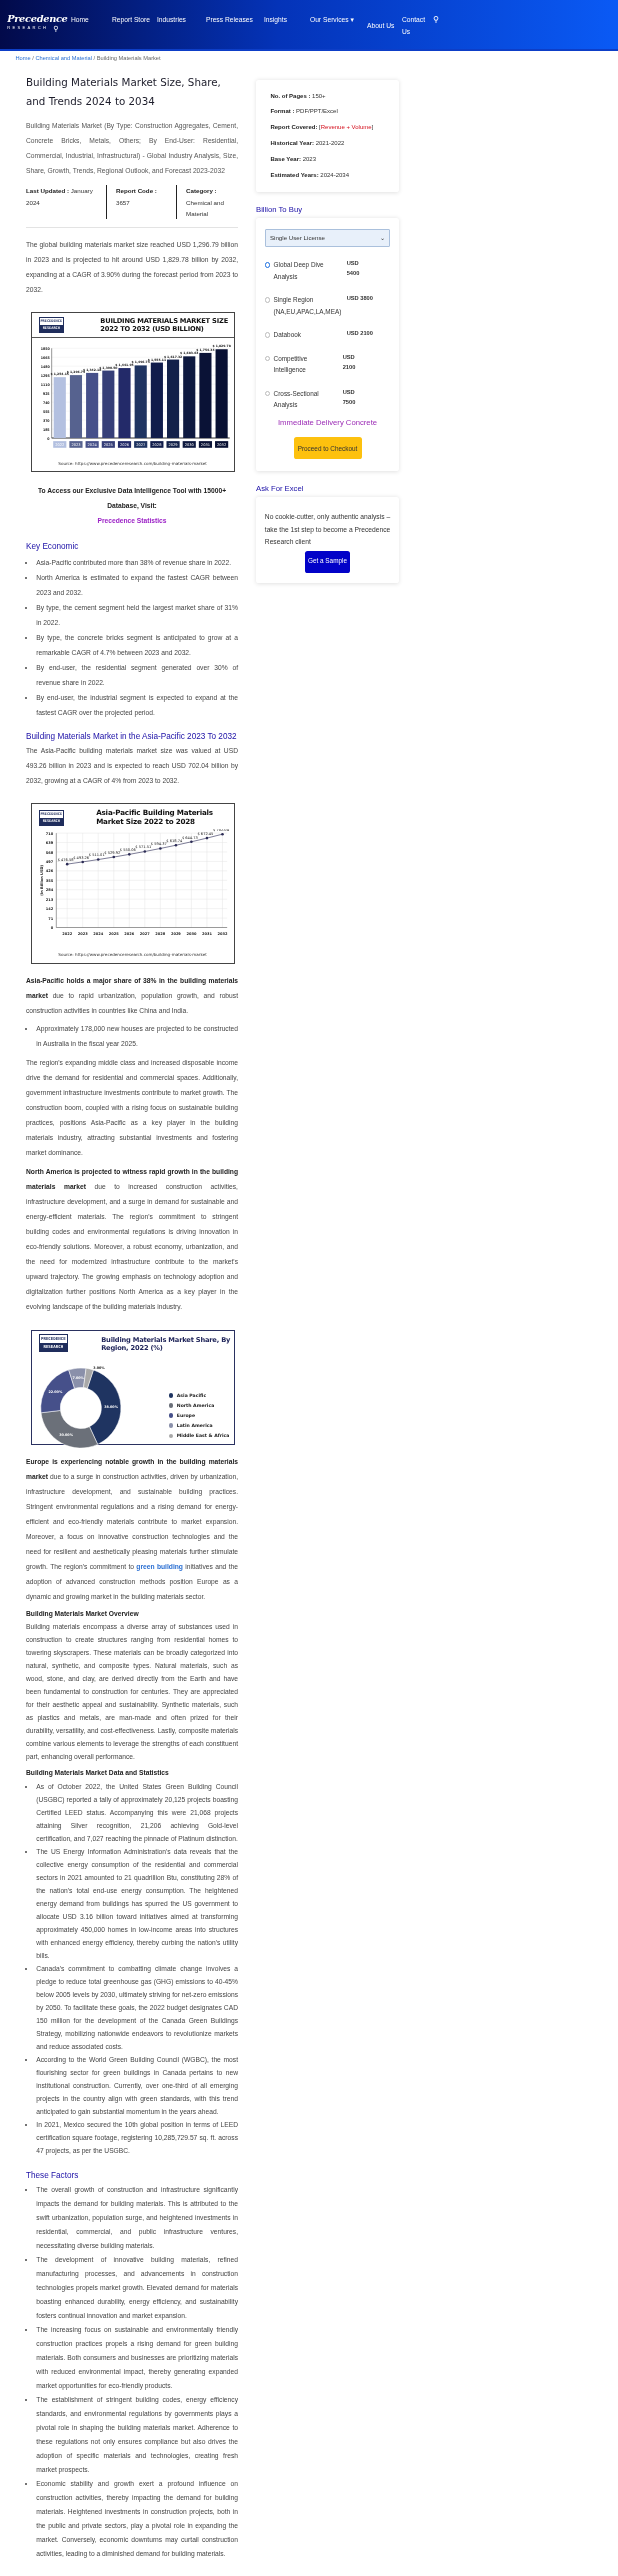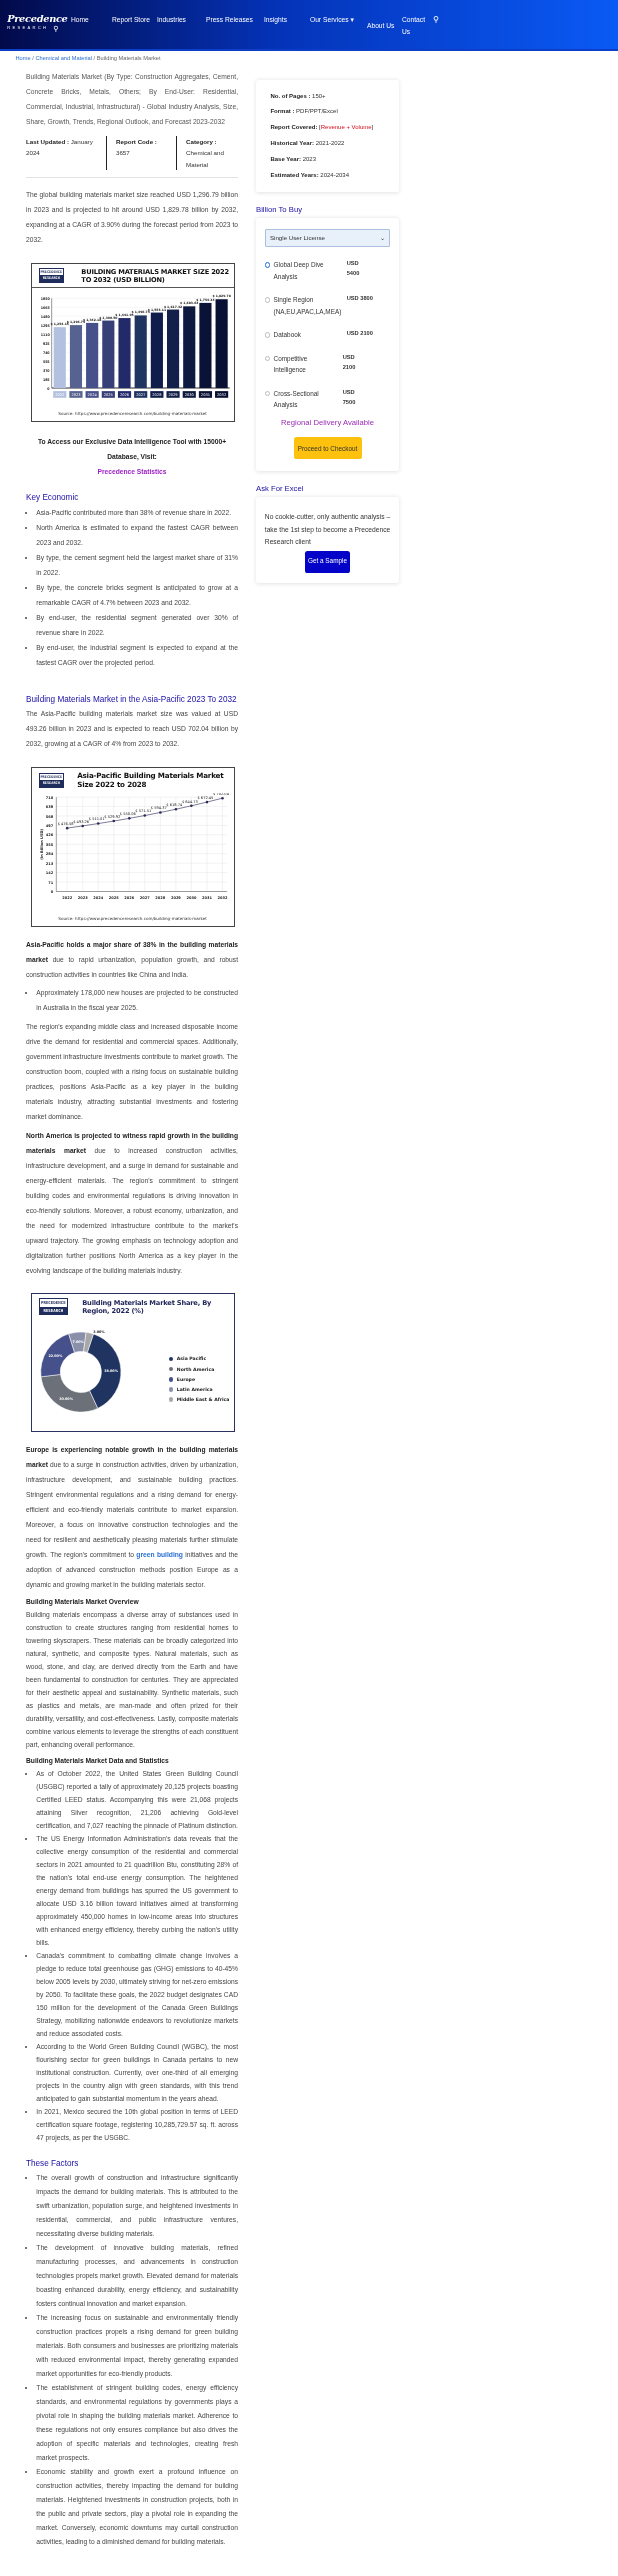--- a/index.html
+++ b/index.html
@@ -18,21 +18,21 @@
 .main{width:212px}
 .side{width:143px;margin-left:18px;padding-top:19.6px}
 h1{font-size:10.3px;font-weight:normal;color:#1d1d2b;margin-top:12.4px;line-height:18.5px;font-family:"DejaVu Sans",sans-serif}
 .subtitle{font-size:6.7px;line-height:15px;color:#555;text-align:justify;margin-top:8.2px}
 .meta{display:flex;font-size:6.2px;line-height:11.3px;margin-top:7.2px;padding-bottom:7.2px;border-bottom:0.5px solid #e3e3e3}
 .meta div{padding-right:5.2px}
 .meta .m1{width:100px}.meta .m2{width:85px;border-left:1px solid #222;padding-left:9.3px}.meta .m3{border-left:1px solid #222;padding-left:9.3px;width:75px}
 b{color:#222}
 p.t{font-size:6.7px;line-height:15px;text-align:justify;margin-top:9.3px;color:#444}
 .chart-box{border:0.5px solid #444;margin:15.5px 0 0 4.6px;width:204px;background:#fff;position:relative}
-.cb-head{display:flex;align-items:center;padding:3.6px 0 3.6px 7.2px;border-bottom:1px solid #555;}
+.cb-head{display:flex;align-items:flex-end;padding:3.6px 0 3.6px 7.2px;border-bottom:1px solid #555;gap:19px;}
 .plogo{width:25px;height:15.5px;border:0.5px solid #1f2d5c;font-size:3.6px;font-weight:bold;text-align:center;line-height:6.7px;color:#1f2d5c;font-family:"DejaVu Sans Mono",monospace;flex-shrink:0}
 .plogo .b{background:#1f2d5c;color:#fff}
 .cb-title{font-size:6.7px;font-weight:bold;color:#111;margin-left:17.5px;font-family:"DejaVu Sans",sans-serif;letter-spacing:-0.2px}
 .source{font-size:4.1px;text-align:center;color:#333;padding:3.1px 0 5.2px;font-family:"DejaVu Sans",sans-serif}
 .access{text-align:center;font-size:6.7px;font-weight:bold;color:#222;margin-top:11.3px;line-height:15px}
 .access a{color:#9b1fc6;text-decoration:none}
 h2{font-size:8.2px;color:#1a0ea6;font-weight:normal;margin-top:14.4px}
 ul{margin-top:3.1px;padding-left:10.3px}
 ul li{font-size:6.7px;line-height:15px;text-align:justify;color:#444}
 h3{font-size:6.7px;color:#222;margin-top:6.2px;font-weight:bold}
@@ -81,20 +81,21 @@
 <div class="sep"></div>
 
 <div class="breadcrumb">
   <a href="#">Home</a> /
   <a href="#">Chemical and Material</a> /
   <span>Building Materials Market</span>
 </div>
 
 <div class="wrap">
 <div class="main">
+  <h1>Building Materials Market Size, Share, and Trends 2024 to 2034</h1>
   <p class="subtitle">Building Materials Market (By Type: Construction Aggregates, Cement, Concrete Bricks, Metals, Others; By End-User: Residential, Commercial, Industrial, Infrastructural) - Global Industry Analysis, Size, Share, Growth, Trends, Regional Outlook, and Forecast 2023-2032</p>
   <div class="meta">
     <div class="m1"><b>Last Updated :</b> <span>January 2024</span></div>
     <div class="m2"><b>Report Code :</b><br><span>3657</span></div>
     <div class="m3"><b>Category :</b> <span>Chemical and Material</span></div>
   </div>
   <p class="t">The global building materials market size reached USD 1,296.79 billion in 2023 and is projected to hit around USD 1,829.78 billion by 2032, expanding at a CAGR of 3.90% during the forecast period from 2023 to 2032.</p>
 
   <div class="chart-box">
     <div class="cb-head">
@@ -185,21 +186,21 @@
   <h2>Key Economic</h2>
   <ul>
     <li>Asia-Pacific contributed more than 38% of revenue share in 2022.</li>
     <li>North America is estimated to expand the fastest CAGR between 2023 and 2032.</li>
     <li>By type, the cement segment held the largest market share of 31% in 2022.</li>
     <li>By type, the concrete bricks segment is anticipated to grow at a remarkable CAGR of 4.7% between 2023 and 2032.</li>
     <li>By end-user, the residential segment generated over 30% of revenue share in 2022.</li>
     <li>By end-user, the industrial segment is expected to expand at the fastest CAGR over the projected period.</li>
   </ul>
 
-  <h2 style="margin-top:25px">Building Materials Market in the Asia-Pacific 2023 To 2032</h2>
+  <h2 style="margin-top:12px">Building Materials Market in the Asia-Pacific 2023 To 2032</h2>
   <p class="t" style="margin-top:2.1px">The Asia-Pacific building materials market size was valued at USD 493.26 billion in 2023 and is expected to reach USD 702.04 billion by 2032, growing at a CAGR of 4% from 2023 to 2032.</p>
 
   <div class="chart-box">
     <div class="cb-head" style="border-bottom:none">
       <div class="plogo">
             <div>PRECEDENCE</div>
             <div class="b">RESEARCH</div>
           </div>
       <div class="cb-title" style="font-size:7.2px;margin-left:13.4px">Asia-Pacific Building Materials Market Size 2022 to 2028</div>
     </div>
@@ -278,21 +279,21 @@
     <div class="source">Source: https://www.precedenceresearch.com/building-materials-market</div>
   </div>
 
   <p class="t"><b>Asia-Pacific holds a major share of 38% in the building materials market</b><span> due to rapid urbanization, population growth, and robust construction activities in countries like China and India.</span></p>
   <ul>
         <li>Approximately 178,000 new houses are projected to be constructed in Australia in the fiscal year 2025.</li>
       </ul>
   <p class="t" style="margin-top:4.1px">The region's expanding middle class and increased disposable income drive the demand for residential and commercial spaces. Additionally, government infrastructure investments contribute to market growth. The construction boom, coupled with a rising focus on sustainable building practices, positions Asia-Pacific as a key player in the building materials industry, attracting substantial investments and fostering market dominance.</p>
   <p class="t" style="margin-top:4.1px"><b>North America is projected to witness rapid growth in the building materials market</b><span> due to increased construction activities, infrastructure development, and a surge in demand for sustainable and energy-efficient materials. The region's commitment to stringent building codes and environmental regulations is driving innovation in eco-friendly solutions. Moreover, a robust economy, urbanization, and the need for modernized infrastructure contribute to the market's upward trajectory. The growing emphasis on technology adoption and digitalization further positions North America as a key player in the evolving landscape of the building materials industry.</span></p>
 
-  <div class="chart-box" style="border-color:#2a3160;height:139px">
+  <div class="chart-box" style="border-color:#2a3160;height:115px">
     <div class="cb-head" style="border-bottom:none;padding-bottom:2.1px">
       <div class="plogo" style="width:29px;height:17.5px;font-size:4.1px;line-height:7.7px">
             <div>PRECEDENCE</div>
             <div class="b">RESEARCH</div>
           </div>
       <div class="cb-title" style="font-size:6.7px;margin-left:14.4px;color:#23285c">Building Materials Market Share, By Region, 2022 (%)</div>
     </div>
     <svg id="piechart" width="202" height="108" viewBox="0 0 393 210">
           <path d="M119.53619172805719,30.95963738956962 A78,78 0 0 1 127.79800194073039,175.769280543862 L111.81948817473352,141.29193874044205 A40,40 0 0 0 107.58266242464471,67.03058327670237 Z" fill="#1f3461" stroke="#fff" stroke-width="1"></path>
           <text x="153.90421029758164" y="104.6393439303798" font-size="6.5" text-anchor="middle" fill="#fff" font-weight="bold" font-family="DejaVu Sans, sans-serif">38.00%</text>
@@ -388,21 +389,21 @@
     <div class="opt">
           <span class="radio"></span>
           <span class="nm" style="width:67px">Competitive Intelligence</span>
           <span class="pr" style="width:20.6px">USD 2100</span>
         </div>
     <div class="opt">
           <span class="radio"></span>
           <span class="nm" style="width:67px">Cross-Sectional Analysis</span>
           <span class="pr" style="width:20.6px">USD 7500</span>
         </div>
-    <div class="imm">Regional Delivery Available</div>
+    <div class="imm">Immediate Delivery Concrete</div>
     <div class="btn-co">Proceed to Checkout</div>
   </div>
 
   <h4>Ask For Excel</h4>
   <div class="samplecard">
     <div>No cookie-cutter, only authentic analysis – take the 1st step to become a Precedence Research client</div>
     <div class="btn-s">Get a Sample</div>
   </div>
 </div>
 </div>

